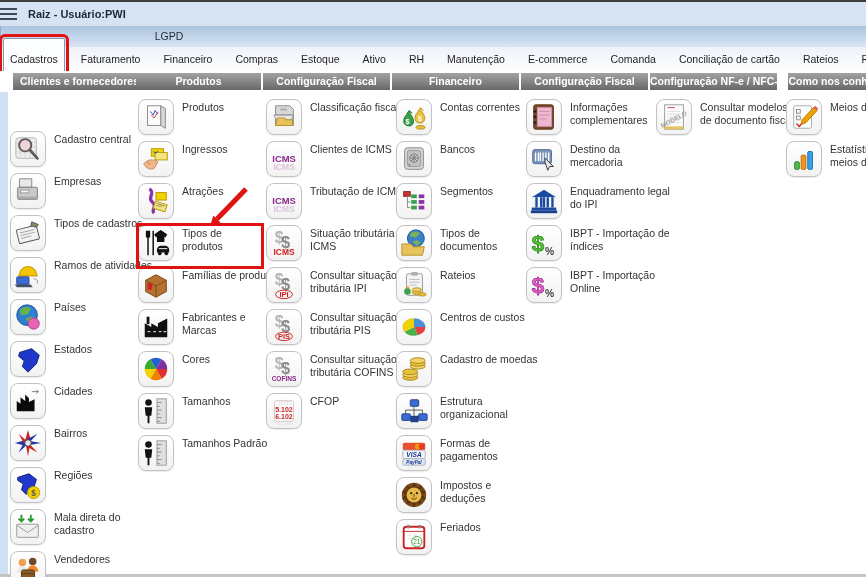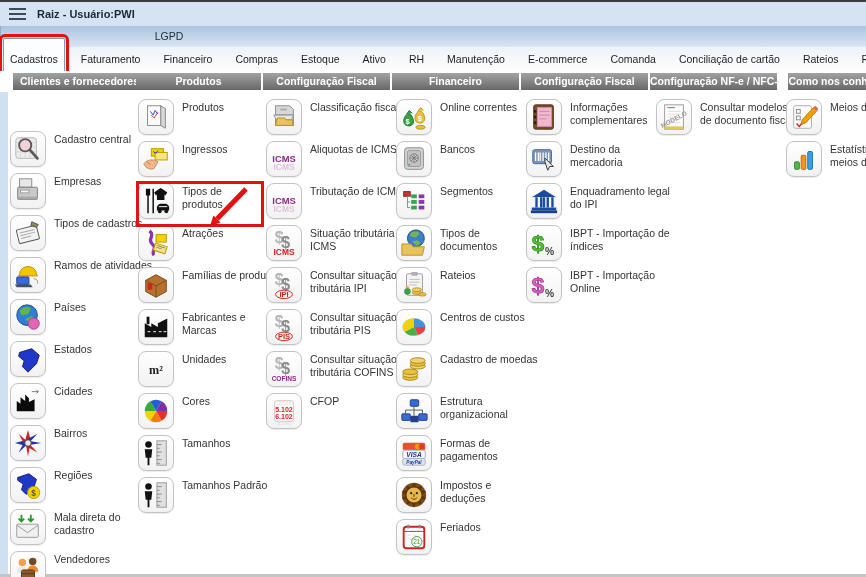--- a/index.html
+++ b/index.html
@@ -1,19 +1,19 @@
 <!DOCTYPE html>
 <html><head>
 <meta charset="utf-8">
 <style>
   html,body{margin:0;padding:0}
   body{width:866px;height:577px;overflow:hidden;background:#fff;
        font-family:"Liberation Sans",sans-serif;-webkit-font-smoothing:antialiased}
   .window{position:relative;width:866px;height:577px;border-top:2px solid #3c3c3c;box-sizing:border-box}
-  .titlebar{height:24px;background:#d6e3f2;display:flex;align-items:center;padding-left:9px;gap:11px}
+  .titlebar{height:24px;background:#d6e3f2;display:flex;align-items:center;gap:11px}
   .hamburger{display:inline-flex;flex-direction:column;gap:3px;width:17px;cursor:pointer}
   .hamburger i{display:block;height:2px;background:#3d4document0;background:#3d4a5c}
   .title{font-size:11px;font-weight:bold;color:#1c2838}
   .grouprow{height:21px;background:linear-gradient(#abc4df,#d9e5f3);display:flex}
   .group{font-size:10.5px;color:#1e2a38;line-height:21px;text-align:center}
   .group.g0{width:530px}
   .group.g1{width:336px;border-left:1px solid #96aec9}
   .tabrow{height:24px;background:linear-gradient(#eef3fa,#fdfdfe);display:flex;align-items:center;padding-left:3px;gap:9px}
   .tab{font-size:10.5px;color:#1e1e1e;background:none;border:1px solid transparent;
        padding:14px 6px;margin:0;font-family:inherit;white-space:nowrap;cursor:pointer}
@@ -220,75 +220,67 @@
             <svg viewBox="0 0 32 32" width="30" height="30" aria-hidden="true">
               <rect x="11" y="5" width="13" height="8" fill="#f2d200" stroke="#b89a00"></rect>
               <rect x="15" y="9" width="13" height="8" fill="#f5e580" stroke="#b89a00"></rect>
               <path d="M13 8l3 2 2-3" stroke="#2244cc" fill="none"></path>
               <path d="M3 21c4-5 11-5 15-2l-4 7c-4 2-9 0-11-5z" fill="#f0b888" stroke="#c08858"></path>
               <path d="M6 19l4 3" stroke="#c08858"></path>
             </svg>
           </span>
           <span class="ilabel">Ingressos</span>
         </div>
+        <div class="item">
+          <span class="ibox">
+            <svg viewBox="0 0 32 32" width="30" height="30" aria-hidden="true">
+              <path d="M9 3c7 5-3 9 3 14s-2 8 2 12" stroke="#8a35a8" stroke-width="3.5" fill="none"></path>
+              <rect x="16" y="7" width="11" height="8" fill="#f2d200" stroke="#b89a00"></rect>
+              <g transform="rotate(18 21 22)">
+                <rect x="14" y="18" width="13" height="8" fill="#efe08a" stroke="#b89a00"></rect>
+                <path d="M16 20h9M16 22h6" stroke="#9a8a3a"></path>
+              </g>
+            </svg>
+          </span>
+          <span class="ilabel">Atrações</span>
+        </div>
         <div class="item hl">
           <span class="ibox">
             <svg viewBox="0 0 32 32" width="30" height="30" aria-hidden="true">
               <path d="M6 3v7M9 3v7M7.5 3v26M6 7h3" stroke="#111" stroke-width="1.6" fill="none"></path>
               <path d="M13 3v26" stroke="#111" stroke-width="1.6"></path>
               <path d="M18 4l3-2 3 2 4 3-2 3-1-1v6h-8v-6l-1 1-2-3z" fill="#111"></path>
               <path d="M17 23c0-2 2-4 4-4h5c2 0 4 2 4 4v3h-13z" fill="#111"></path>
               <circle cx="20" cy="27" r="2" fill="#111"></circle>
               <circle cx="27" cy="27" r="2" fill="#111"></circle>
               <path d="M19 22h9" stroke="#fff"></path>
             </svg>
           </span>
           <span class="ilabel">Tipos de produtos</span>
         </div>
         <div class="item">
           <span class="ibox">
             <svg viewBox="0 0 32 32" width="30" height="30" aria-hidden="true">
-              <path d="M9 3c7 5-3 9 3 14s-2 8 2 12" stroke="#8a35a8" stroke-width="3.5" fill="none"></path>
-              <rect x="16" y="7" width="11" height="8" fill="#f2d200" stroke="#b89a00"></rect>
-              <g transform="rotate(18 21 22)">
-                <rect x="14" y="18" width="13" height="8" fill="#efe08a" stroke="#b89a00"></rect>
-                <path d="M16 20h9M16 22h6" stroke="#9a8a3a"></path>
-              </g>
-            </svg>
-          </span>
-          <span class="ilabel">Atrações</span>
-        </div>
-        <div class="item">
-          <span class="ibox">
-            <svg viewBox="0 0 32 32" width="30" height="30" aria-hidden="true">
               <path d="M5 11l11-6 11 6v12l-11 6-11-6z" fill="#b5712e" stroke="#7a4a18"></path>
               <path d="M5 11l11 6 11-6M16 17v12" stroke="#7a4a18" fill="none"></path>
               <rect x="7" y="14" width="5" height="7" fill="#cc2222"></rect>
             </svg>
           </span>
           <span class="ilabel">Famílias de produtos</span>
         </div>
         <div class="item">
           <span class="ibox">
             <svg viewBox="0 0 32 32" width="30" height="30" aria-hidden="true">
               <rect x="6" y="5" width="3" height="8" fill="#111"></rect>
               <path d="M4 27V12l7 4v-4l7 4v-4l10-5v20z" fill="#111"></path>
               <path d="M7 21h3M13 21h3M19 21h3M24 21h3" stroke="#fff"></path>
             </svg>
           </span>
           <span class="ilabel">Fabricantes e
 Marcas</span>
-        </div>
-        <div class="item">
-          <span class="ibox">
-            <svg viewBox="0 0 32 32" width="30" height="30" aria-hidden="true">
-              <text x="16" y="21" font-size="13" font-weight="bold" font-family="Liberation Serif,serif" text-anchor="middle" fill="#222">m²</text>
-            </svg>
-          </span>
-          <span class="ilabel">Unidades</span>
         </div>
         <div class="item">
           <span class="ibox">
             <svg viewBox="0 0 32 32" width="30" height="30" aria-hidden="true">
               <path d="M16 16L28 16A12 12 0 0 1 22 26.4z" fill="#e03030"></path>
               <path d="M16 16L22 26.4A12 12 0 0 1 10 26.4z" fill="#f08000"></path>
               <path d="M16 16L10 26.4A12 12 0 0 1 4 16z" fill="#f2d200"></path>
               <path d="M16 16L4 16A12 12 0 0 1 10 5.6z" fill="#40a830"></path>
               <path d="M16 16L10 5.6A12 12 0 0 1 22 5.6z" fill="#2060d0"></path>
               <path d="M16 16L22 5.6A12 12 0 0 1 28 16z" fill="#8030a0"></path>
@@ -332,21 +324,21 @@
           </span>
           <span class="ilabel">Classificação fiscal</span>
         </div>
         <div class="item">
           <span class="ibox">
             <svg viewBox="0 0 32 32" width="30" height="30" aria-hidden="true">
               <text x="16" y="19" font-size="10" font-weight="bold" text-anchor="middle" fill="#8a2a8a">ICMS</text>
               <text x="16" y="28" font-size="9" font-weight="bold" text-anchor="middle" fill="#8a2a8a" opacity="0.25">ICMS</text>
             </svg>
           </span>
-          <span class="ilabel">Aliquotas de ICMS</span>
+          <span class="ilabel">Clientes de ICMS</span>
         </div>
         <div class="item">
           <span class="ibox">
             <svg viewBox="0 0 32 32" width="30" height="30" aria-hidden="true">
               <text x="16" y="19" font-size="10" font-weight="bold" text-anchor="middle" fill="#8a2a8a">ICMS</text>
               <text x="16" y="28" font-size="9" font-weight="bold" text-anchor="middle" fill="#8a2a8a" opacity="0.25">ICMS</text>
             </svg>
           </span>
           <span class="ilabel">Tributação de ICMS</span>
         </div>
@@ -415,21 +407,21 @@
             <svg viewBox="0 0 32 32" width="30" height="30" aria-hidden="true">
               <path d="M9 13c-4 2-6 10-1 12s9-2 7-7-3-6-6-5z" fill="#3aa04a" stroke="#1a7a2a"></path>
               <path d="M8 13l3-4 3 3" fill="#3aa04a" stroke="#1a7a2a"></path>
               <path d="M21 10c-4 2-6 10-1 12s9-2 7-7-3-6-6-5z" fill="#e8c23a" stroke="#b8922a"></path>
               <path d="M20 10l3-4 3 3" fill="#e8c23a" stroke="#b8922a"></path>
               <text x="7" y="23" font-size="8" font-weight="bold" fill="#fff">$</text>
               <text x="20" y="20" font-size="8" font-weight="bold" fill="#fff">$</text>
               <ellipse cx="23" cy="27" rx="5" ry="2" fill="#e8c23a" stroke="#b8922a"></ellipse>
             </svg>
           </span>
-          <span class="ilabel">Online correntes</span>
+          <span class="ilabel">Contas correntes</span>
         </div>
         <div class="item">
           <span class="ibox">
             <svg viewBox="0 0 32 32" width="30" height="30" aria-hidden="true">
               <rect x="6" y="4" width="20" height="23" rx="3" fill="#d5d5d5" stroke="#888"></rect>
               <rect x="9" y="7" width="14" height="17" rx="2" fill="#c2c2c2" stroke="#999"></rect>
               <circle cx="16" cy="15" r="4.5" fill="#cecece" stroke="#777"></circle>
               <path d="M16 11v8M12 15h8M13 12l6 6M19 12l-6 6" stroke="#777"></path>
               <circle cx="11" cy="22" r="1" fill="#4a9a4a"></circle>
             </svg>

